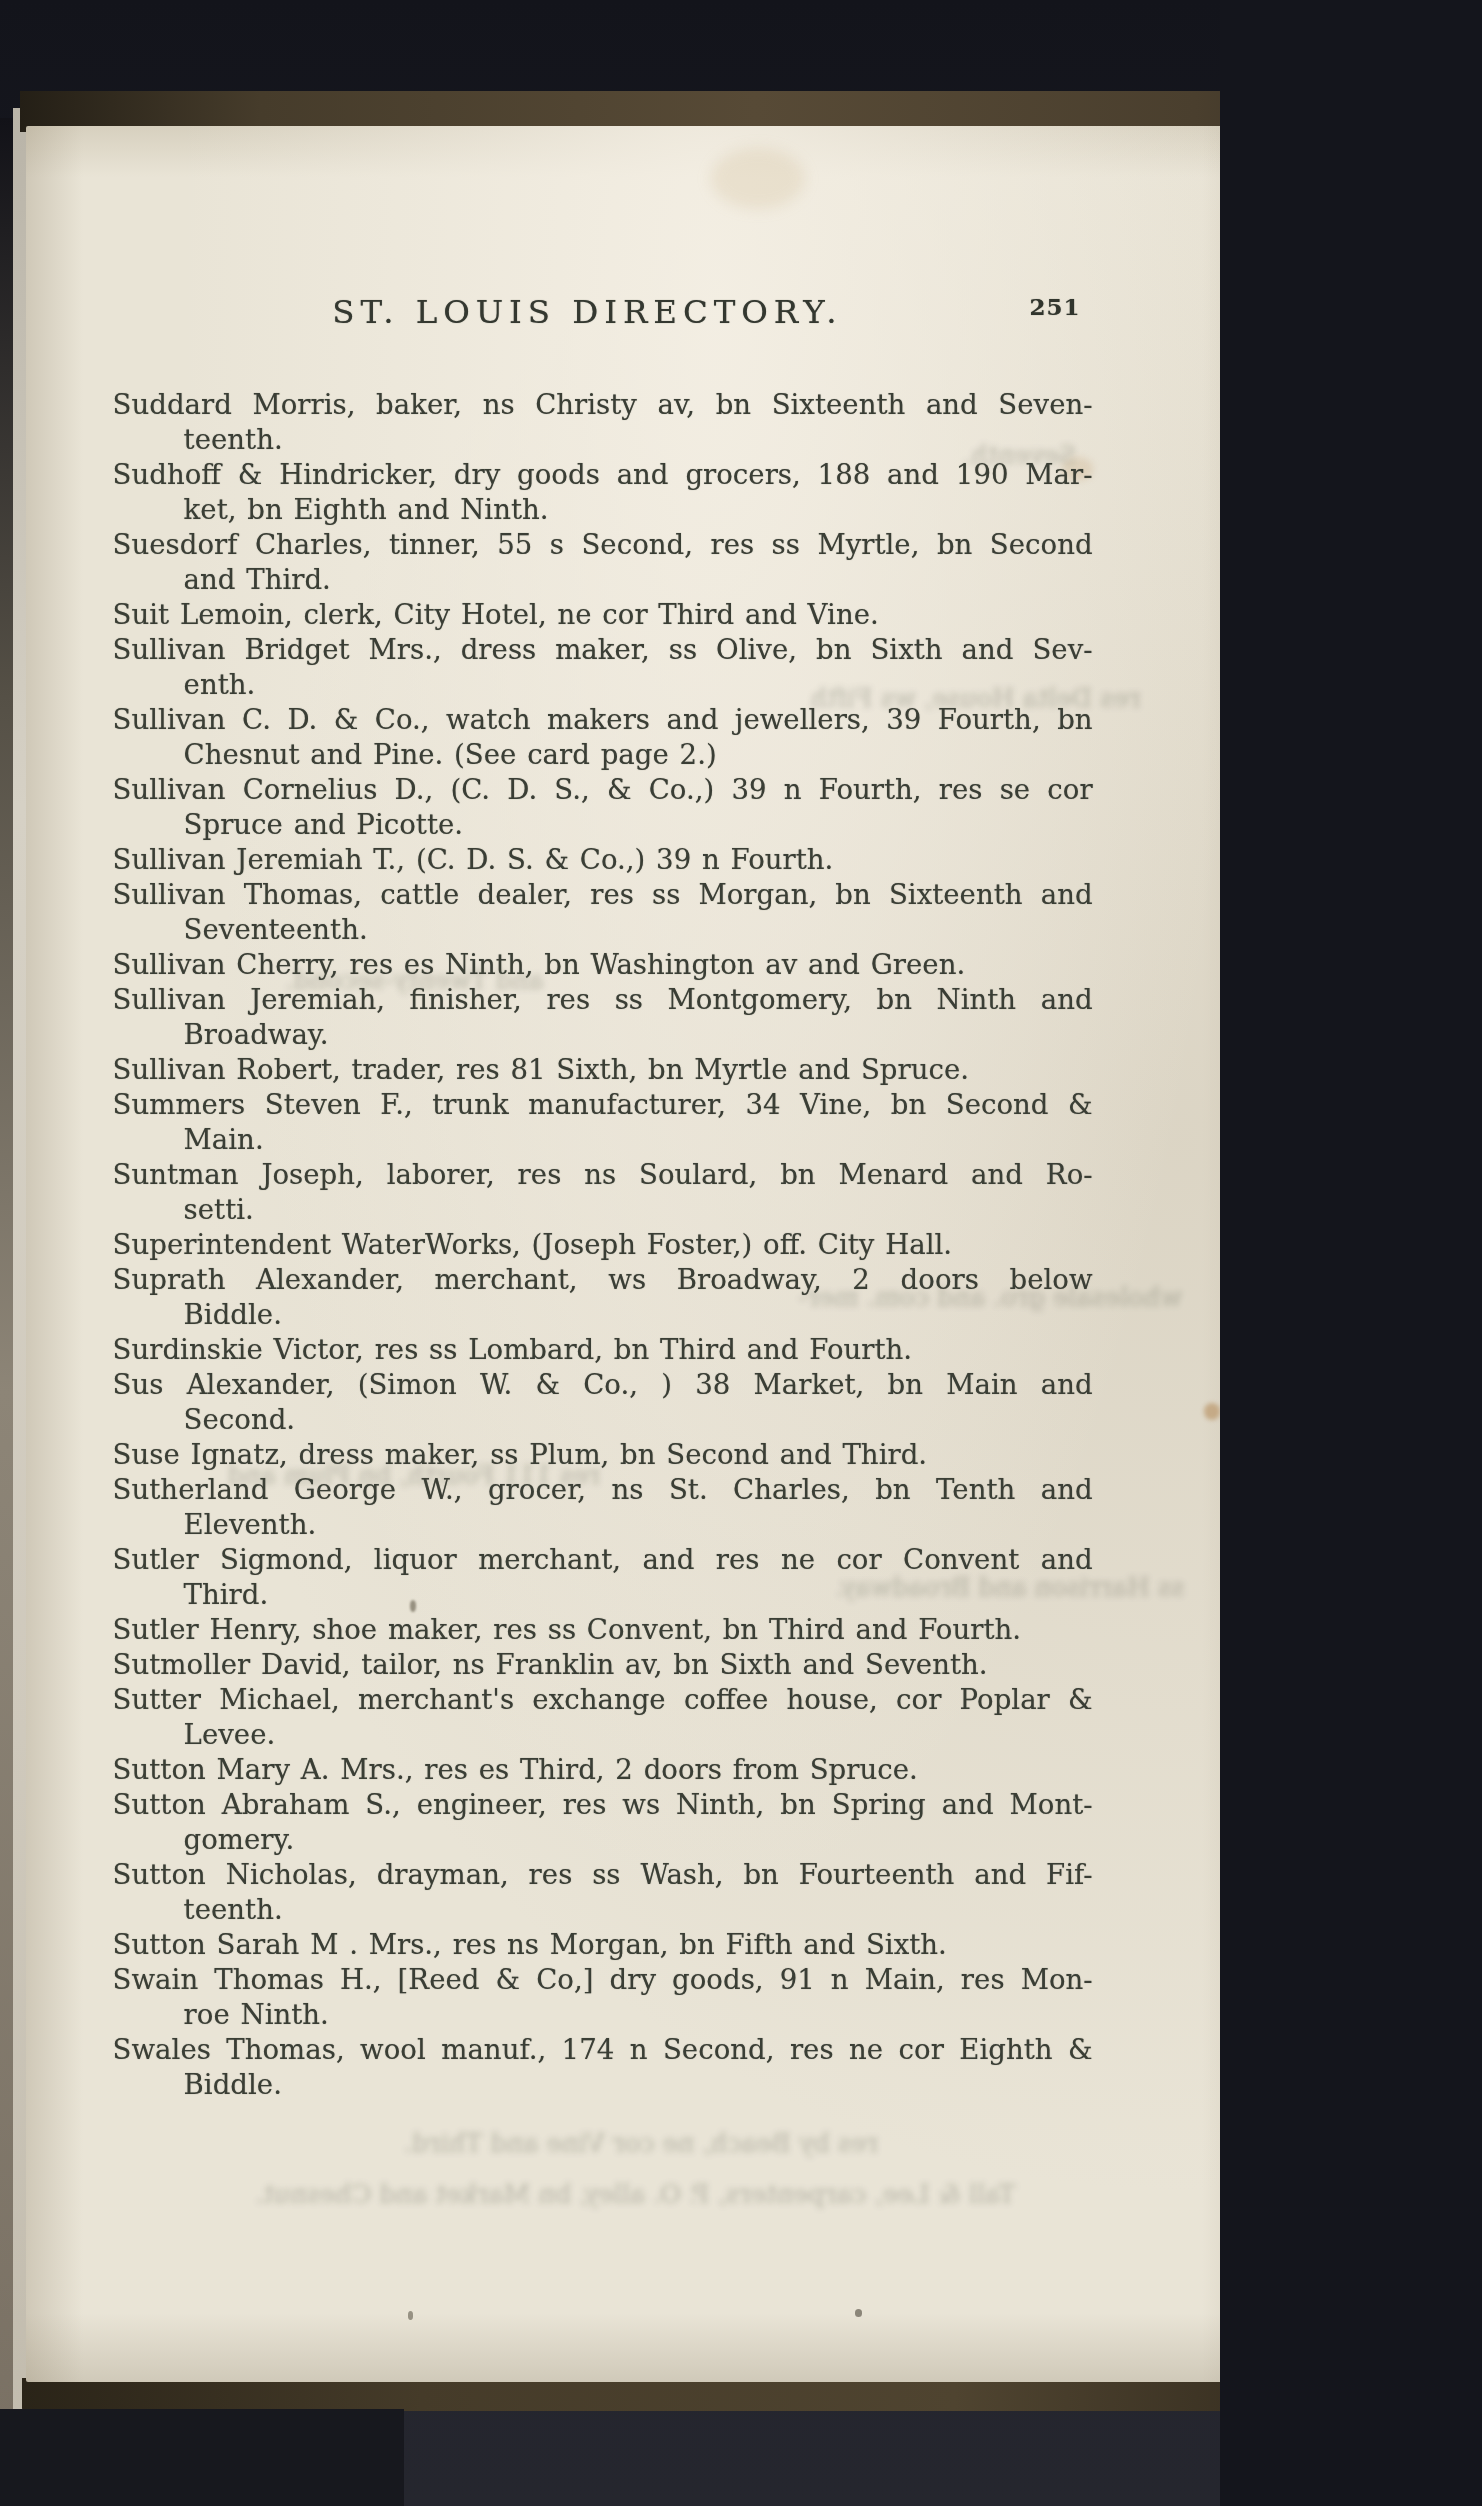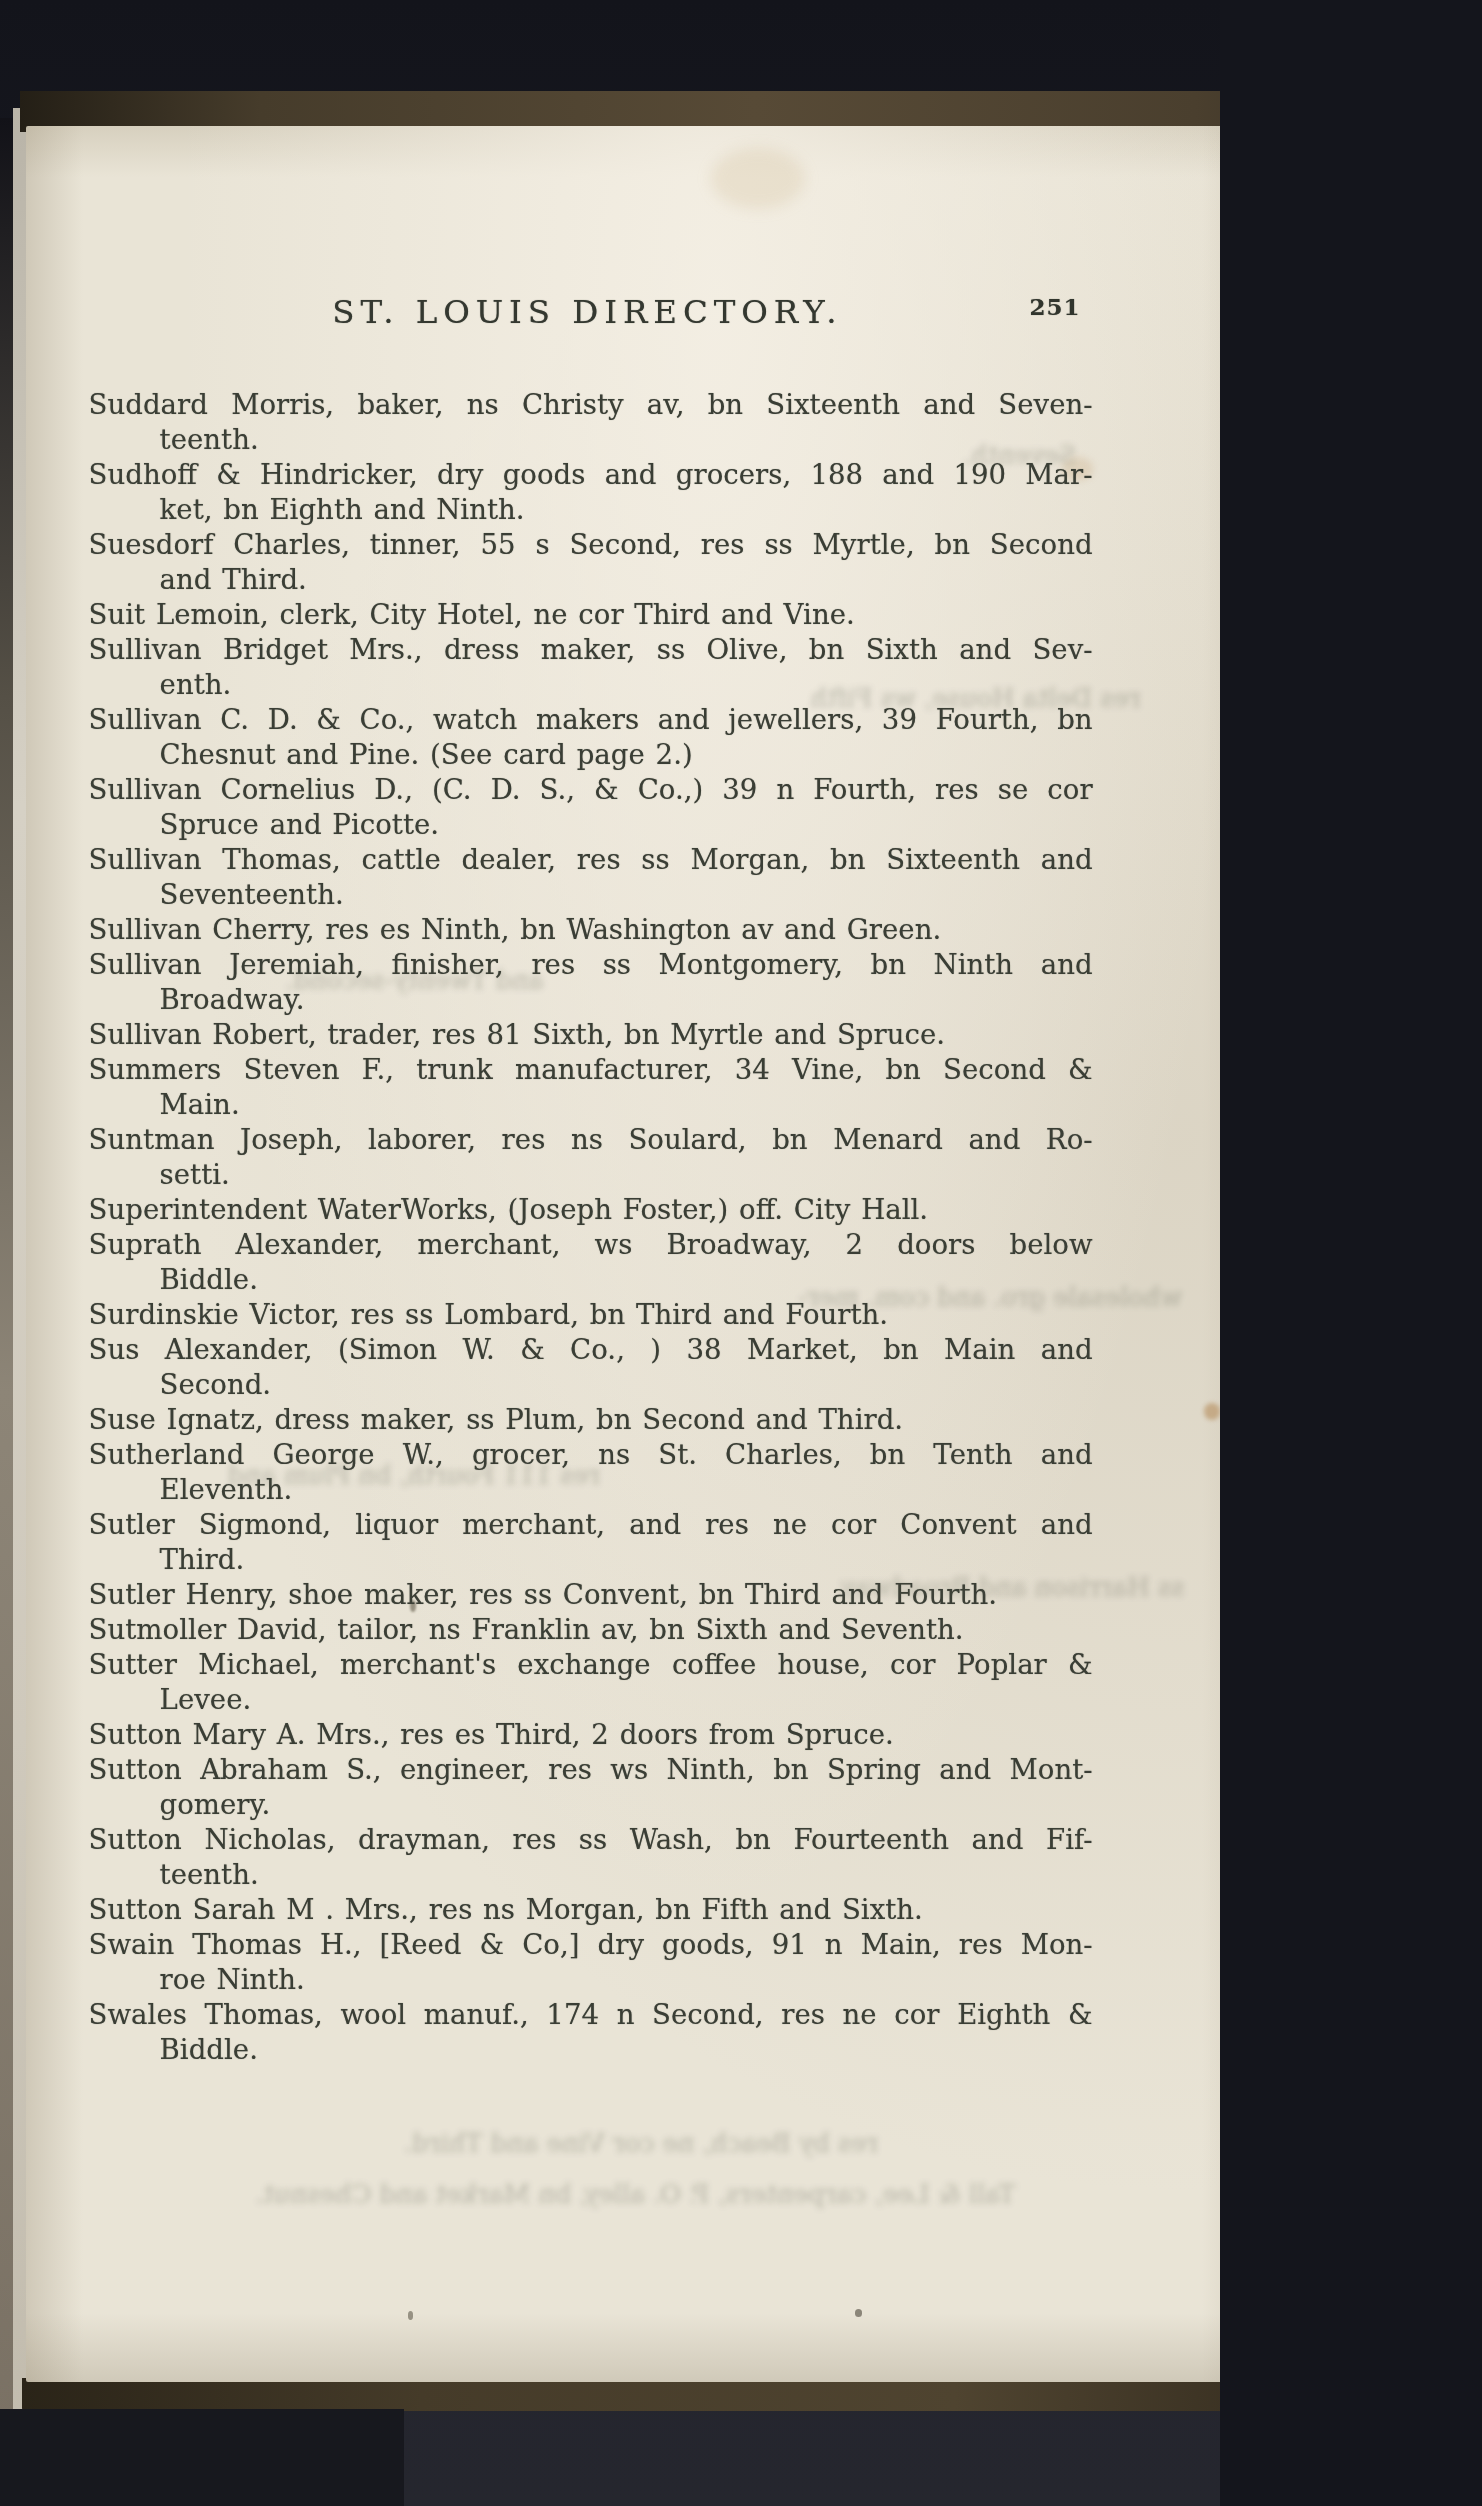--- a/index.html
+++ b/index.html
@@ -46,21 +46,21 @@
   .s6{left:384px;top:1474px;width:6.9px;height:11.8px;background:rgba(84,76,58,.55);filter:blur(1px);}
   
   .page-header{position:absolute;left:63px;top:167px;width:1008px;height:43px;}
   .page-header .title{position:absolute;left:50%;transform:translateX(-51%);
         font-size:32.5px;letter-spacing:5.9px;color:#343830;white-space:nowrap;
         text-shadow:0 0 1px rgba(52,56,48,.6);}
   .page-header .num{position:absolute;right:16px;top:0;font-size:23px;font-weight:bold;
         letter-spacing:1px;color:#31352d;text-shadow:0 0 1px rgba(49,53,45,.6);}
   .entries{position:absolute;left:63px;top:261px;width:1004px;color:#3a3e35;
         font-size:27.6px;text-shadow:0 0 1px rgba(58,62,53,.5);word-spacing:2px;}
-  .entries .line{line-height:35px;text-align:justify;text-align-last:justify;}
+  .entries .line{line-height:35px;text-align:justify;text-align-last:justify;margin-left:24px;}
   .entries .line.cont{padding-left:71px;}
   .entries .line.last{text-align-last:auto;}
   
   .ghost{position:absolute;transform:scaleX(-1);filter:blur(3px);
         color:rgba(88,92,78,.50);white-space:nowrap;text-align:center;opacity:.7;}
 </style>
 </head>
 <body>
 
 <div class="scene">
@@ -110,20 +110,23 @@
           <div class="line">Sullivan Bridget Mrs., dress maker, ss Olive, bn Sixth and Sev-</div>
           <div class="line cont last">enth.</div>
         </div>
         <div class="entry">
           <div class="line">Sullivan C. D. &amp; Co., watch makers and jewellers, 39 Fourth, bn</div>
           <div class="line cont last">Chesnut and Pine.  (See card page 2.)</div>
         </div>
         <div class="entry">
           <div class="line">Sullivan Cornelius D., (C. D. S., &amp; Co.,) 39 n Fourth, res se cor</div>
           <div class="line cont last">Spruce and Picotte.</div>
+        </div>
+        <div class="entry">
+          <div class="line last">Sullivan Jeremiah T., (C. D. S. &amp; Co.,) 39 n Fourth.</div>
         </div>
         <div class="entry">
           <div class="line">Sullivan Thomas, cattle dealer, res ss Morgan, bn Sixteenth and</div>
           <div class="line cont last">Seventeenth.</div>
         </div>
         <div class="entry">
           <div class="line last">Sullivan Cherry, res es Ninth, bn Washington av and Green.</div>
         </div>
         <div class="entry">
           <div class="line">Sullivan Jeremiah, finisher, res ss Montgomery, bn Ninth and</div>

